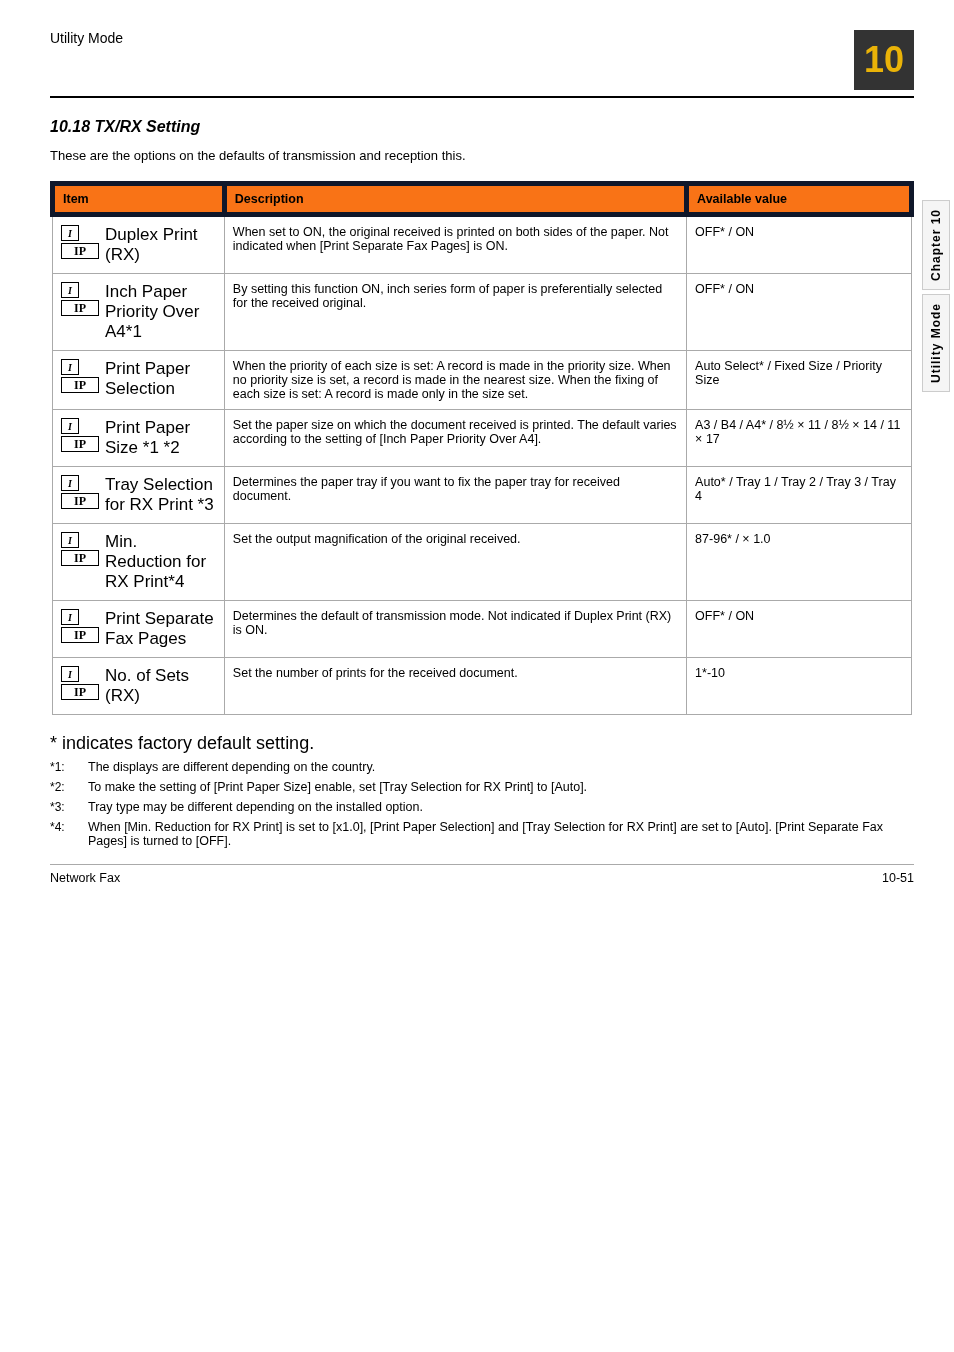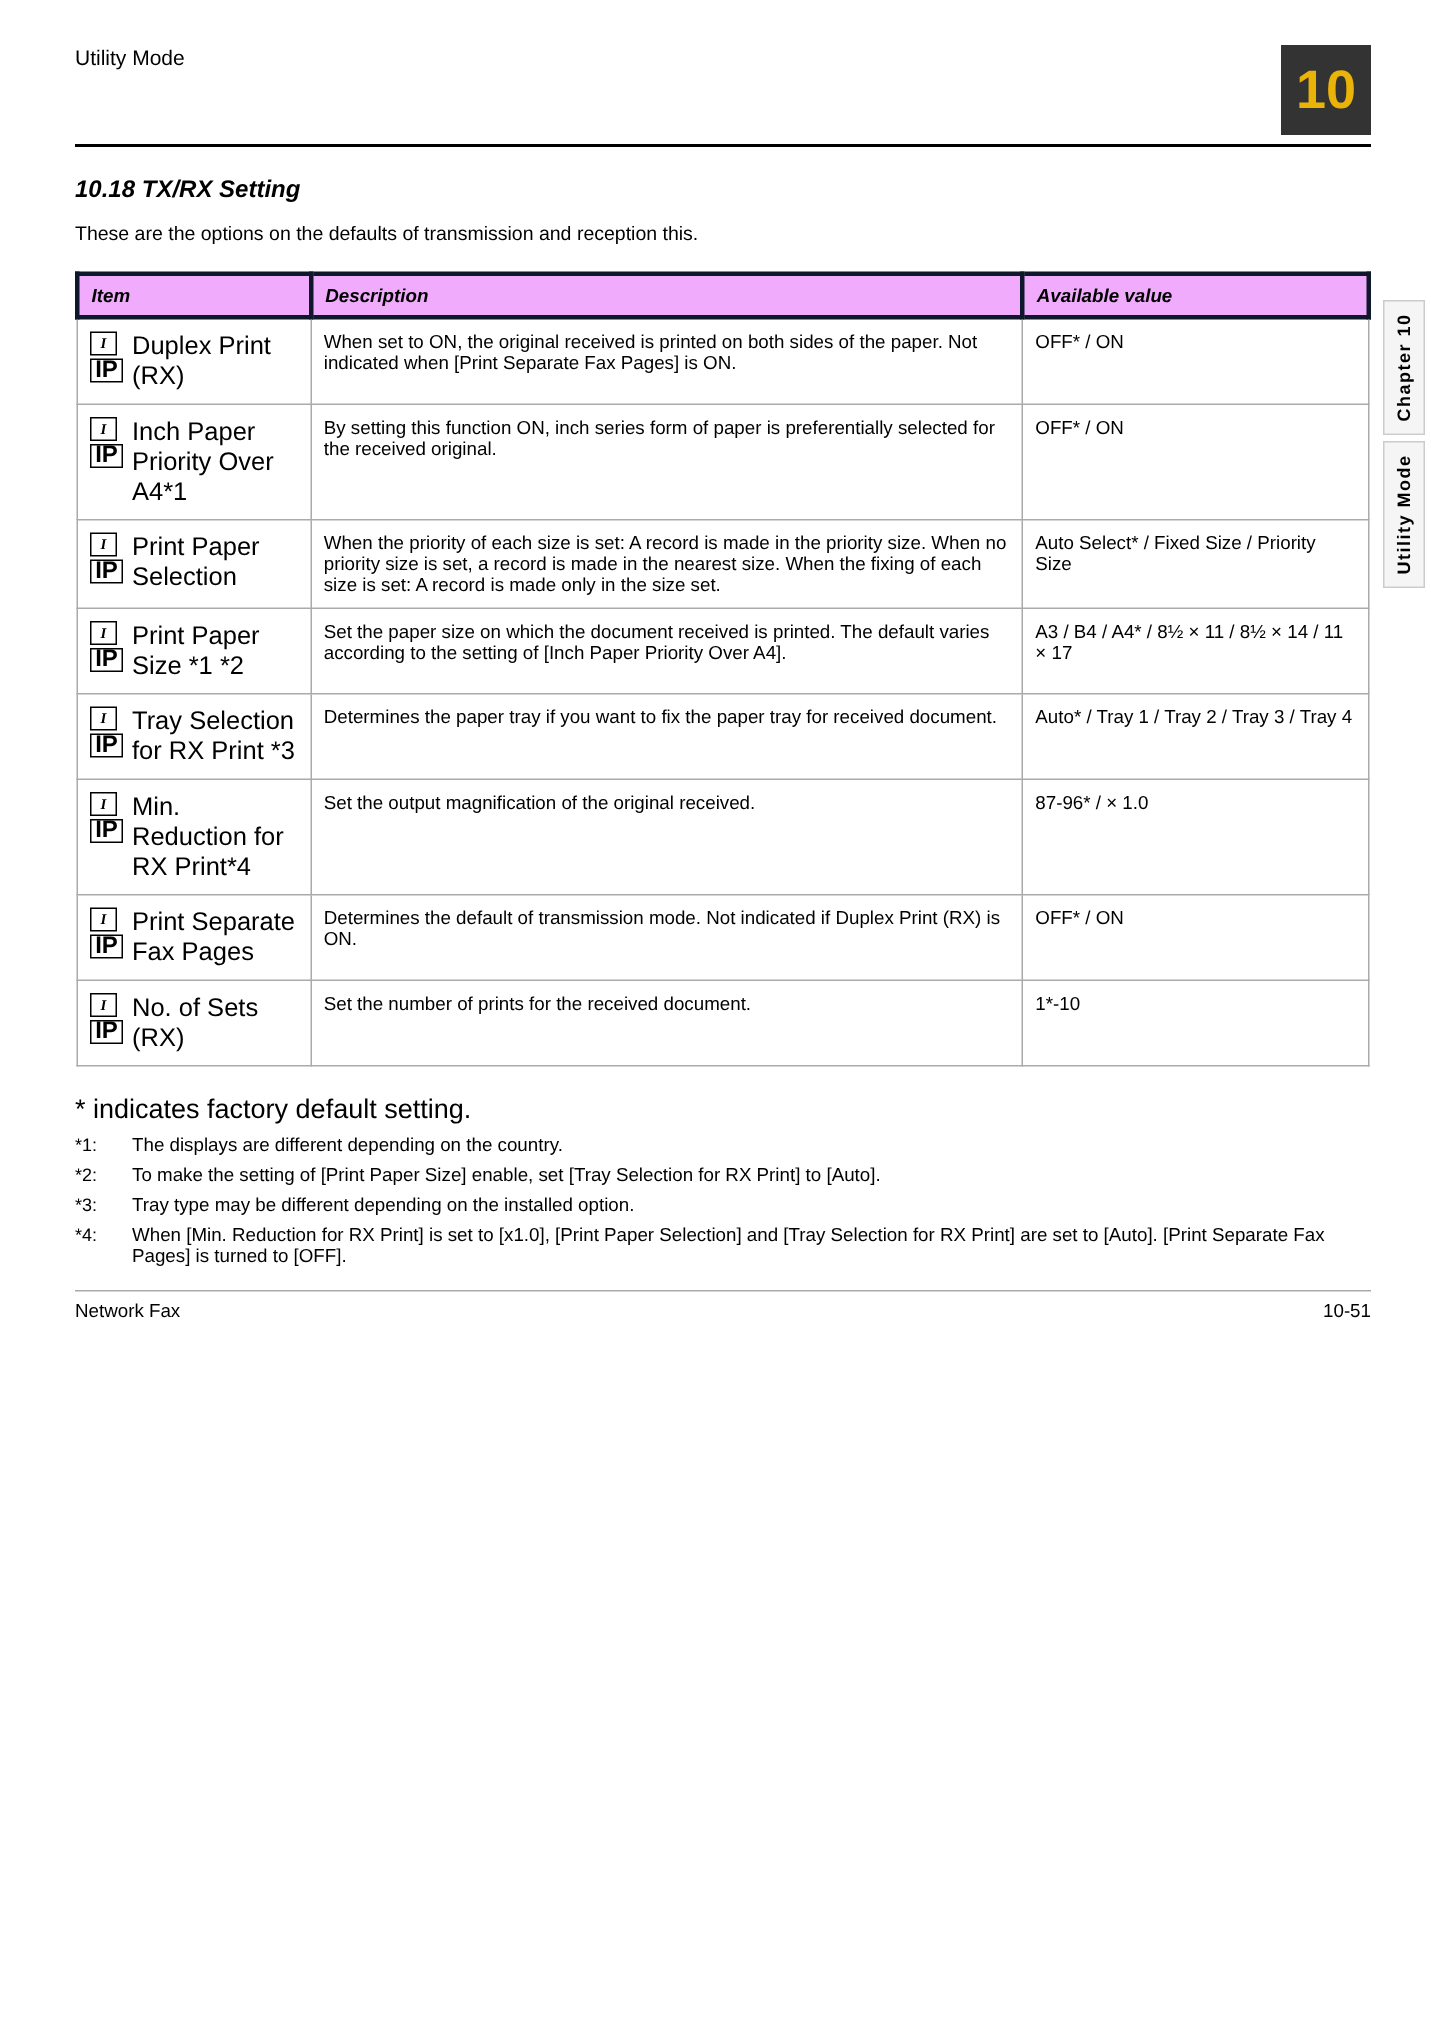--- a/index.html
+++ b/index.html
@@ -56,27 +56,26 @@
     }
 
     
     .main-table {
       width: 100%;
       border-collapse: collapse;
       margin-bottom: 18px;
       font-size: 12.5px;
     }
     .main-table th {
-      background: #f0abfc;
-      border: 3px solid #0f172a;
+      background: #f97316;
+      border: 5px solid #0f172a;
       padding: 6px 8px;
       text-align: left;
       font-weight: bold;
       font-size: 12.5px;
-      font-style: italic;
     }
     .main-table td {
       border: 1px solid #aaa;
       padding: 8px 8px;
       vertical-align: top;
     }
 
     .item-cell {
       width: 115px;
       vertical-align: top;
@@ -104,27 +103,28 @@
       width: 18px;
       height: 16px;
       display: flex;
       align-items: center;
       justify-content: center;
       font-style: italic;
       font-family: serif;
     }
     .badge-ip {
       border: 1px solid #000;
-      font-size: 16px;
-      font-weight: bold;
-      width: 22px;
+      font-size: 12px;
+      font-weight: bold;
+      width: 38px;
       height: 16px;
       display: flex;
       align-items: center;
       justify-content: center;
+      font-family: Liberation Serif, serif;
     }
 
     .item-name {
       font-size: 17px;
     }
 
     
     .footnote-section {
       font-size: 18px;
       margin-bottom: 6px;

